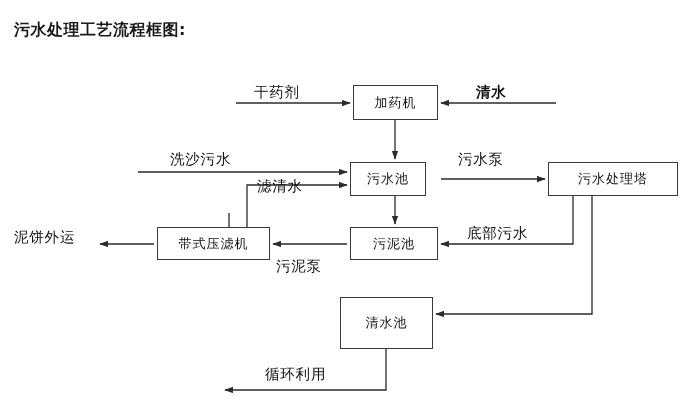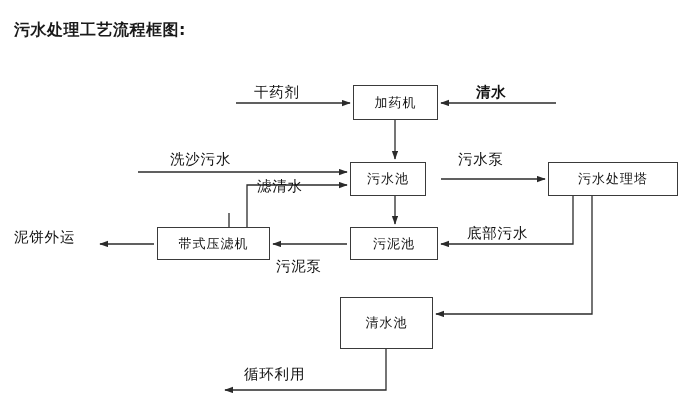--- a/index.html
+++ b/index.html
@@ -120,15 +120,15 @@
   </div>
 
   <div class="edge-label" style="left:254px;top:83px;">干药剂</div>
   <div class="edge-label" style="left:476px;top:83px;font-weight:bold;">清水</div>
   <div class="edge-label" style="left:170px;top:150px;">洗沙污水</div>
   <div class="edge-label" style="left:458px;top:150px;">污水泵</div>
   <div class="edge-label" style="left:257px;top:177px;">滤清水</div>
   <div class="edge-label" style="left:467px;top:224px;">底部污水</div>
   <div class="edge-label" style="left:276px;top:225px;margin-top:32px;">污泥泵</div>
   <div class="edge-label" style="left:14px;top:228px;">泥饼外运</div>
-  <div class="edge-label" style="left:244px;top:365px;">循环利用</div>
+  <div class="edge-label" style="left:265px;top:365px;">循环利用</div>
 
 </div>
 
 </body></html>

